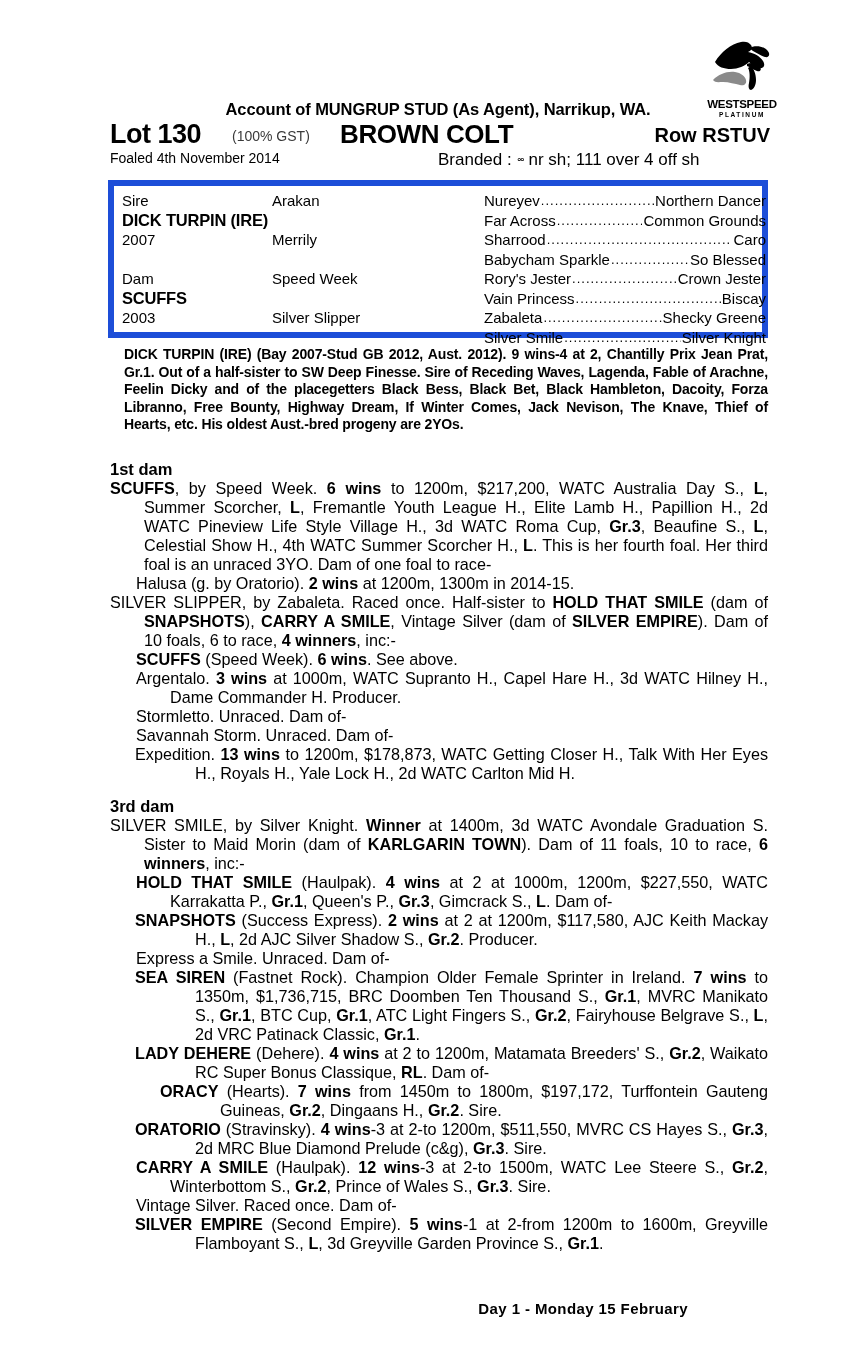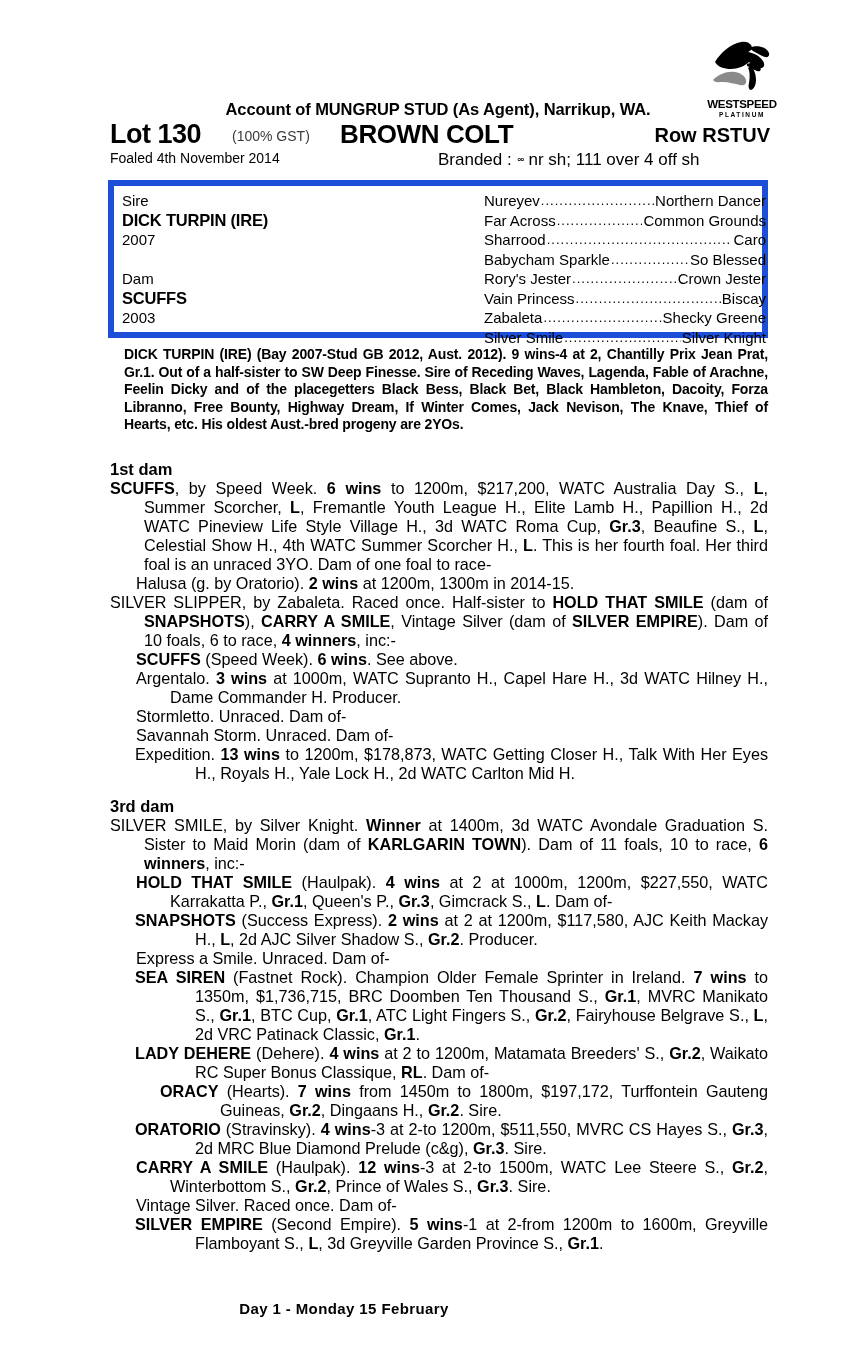--- a/index.html
+++ b/index.html
@@ -196,21 +196,21 @@
   .h3  { padding-left: 85px;  text-indent: -60px; }
   .h4  { padding-left: 110px; text-indent: -60px; }
   b { font-weight: bold; }
 
   
   .footer {
     position: absolute;
     left: 0;
     top: 1300px;
     width: 688px;
-    text-align: center;
+    text-align: right;
     font-weight: bold;
     font-size: 15px;
     letter-spacing: 0.4px;
   }
 </style>
 </head>
 <body>
 
 <div class="page">
 
@@ -249,20 +249,29 @@
       <div class="ped-col ped-c1">
         <div>Sire</div>
         <div class="ped-name-bold">DICK TURPIN (IRE)</div>
         <div>2007</div>
         <div class="ped-blank">&nbsp;</div>
         <div>Dam</div>
         <div class="ped-name-bold">SCUFFS</div>
         <div>2003</div>
       </div>
 
+      <div class="ped-col ped-c2">
+        <div>Arakan</div>
+        <div class="ped-blank">&nbsp;</div>
+        <div>Merrily</div>
+        <div class="ped-blank">&nbsp;</div>
+        <div>Speed Week</div>
+        <div class="ped-blank">&nbsp;</div>
+        <div>Silver Slipper</div>
+      </div>
 
       <div class="ped-col ped-c3" id="gp-col">
           <div class="gp-line">
             <span class="gp-a">Nureyev</span>
             <span class="gp-dots">................................................................................</span>
             <span class="gp-b">Northern Dancer</span>
           </div>
           <div class="gp-line">
             <span class="gp-a">Far Across</span>
             <span class="gp-dots">................................................................................</span>

